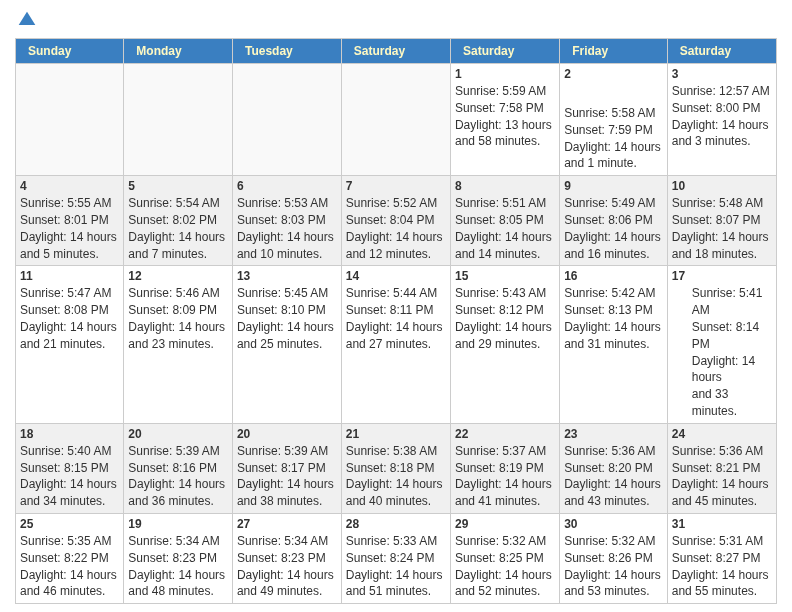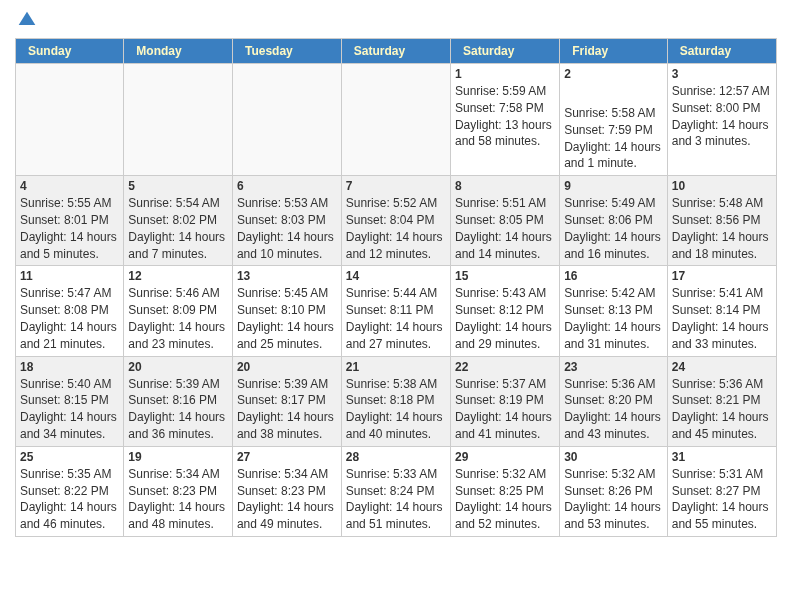--- a/index.html
+++ b/index.html
@@ -194,21 +194,21 @@
           <td>
             <div class="day-number">9</div>
             <div class="day-info" style="white-space: pre-line;">Sunrise: 5:49 AM
 Sunset: 8:06 PM
 Daylight: 14 hours
 and 16 minutes.</div>
           </td>
           <td>
             <div class="day-number">10</div>
             <div class="day-info" style="white-space: pre-line;">Sunrise: 5:48 AM
-Sunset: 8:56 PM
+Sunset: 8:07 PM
 Daylight: 14 hours
 and 18 minutes.</div>
           </td>
         </tr>
         <tr class="row-odd">
           <td>
             <div class="day-number">11</div>
             <div class="day-info" style="white-space: pre-line;">Sunrise: 5:47 AM
 Sunset: 8:08 PM
 Daylight: 14 hours
@@ -244,21 +244,21 @@
           </td>
           <td>
             <div class="day-number">16</div>
             <div class="day-info" style="white-space: pre-line;">Sunrise: 5:42 AM
 Sunset: 8:13 PM
 Daylight: 14 hours
 and 31 minutes.</div>
           </td>
           <td>
             <div class="day-number">17</div>
-            <div class="day-info" style="white-space: pre-line;">Sunrise: 5:41 AM
+            <div class="day-info" style="white-space: pre-line; margin-left: 20px;">Sunrise: 5:41 AM
 Sunset: 8:14 PM
 Daylight: 14 hours
 and 33 minutes.</div>
           </td>
         </tr>
         <tr class="row-even">
           <td>
             <div class="day-number">18</div>
             <div class="day-info" style="white-space: pre-line;">Sunrise: 5:40 AM
 Sunset: 8:15 PM

